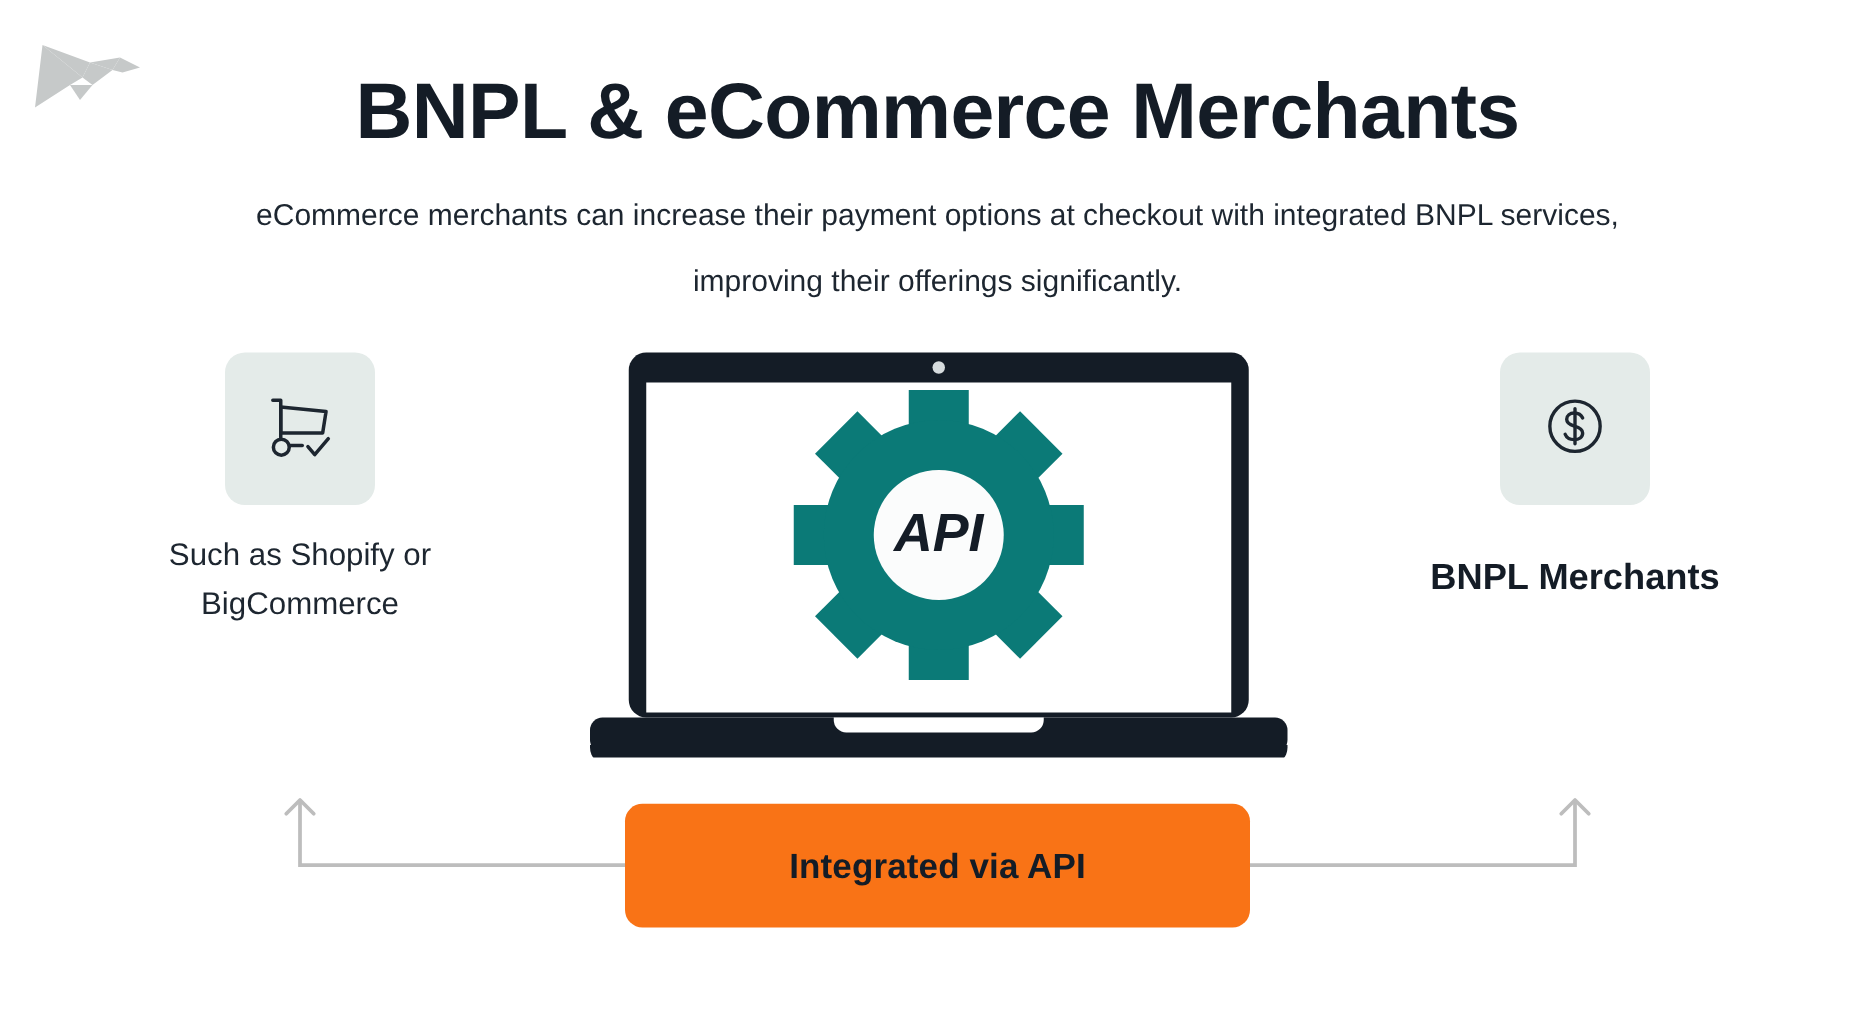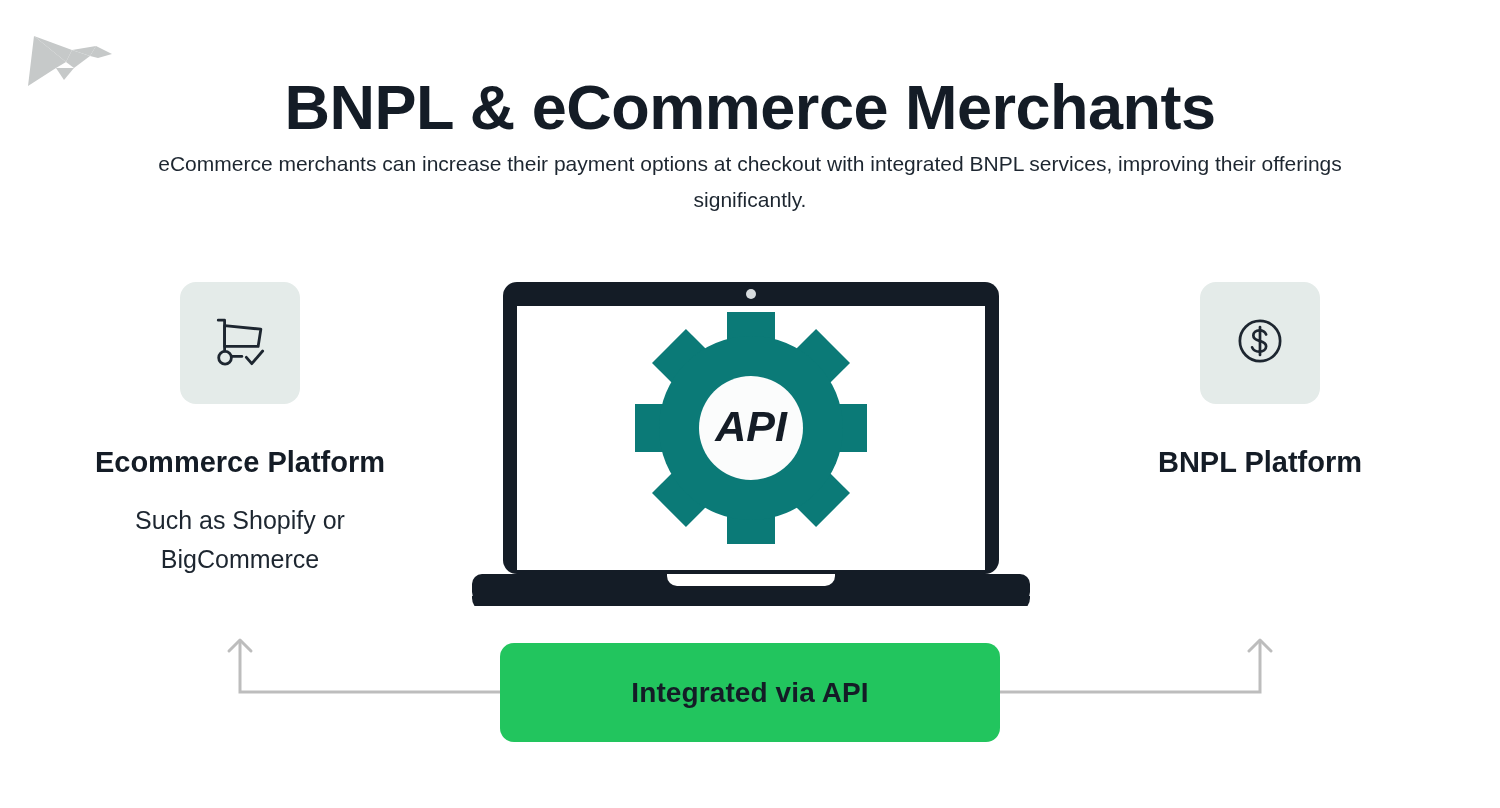--- a/index.html
+++ b/index.html
@@ -27,37 +27,37 @@
     left: 26px;
     top: 24px;
     width: 92px;
     height: 72px;
   }
 
   
   .page-title {
     position: absolute;
     left: 0;
-    top: 72px;
+    top: 54px;
     width: 1500px;
     text-align: center;
     font-size: 63px;
     line-height: 70px;
     font-weight: 800;
     letter-spacing: -0.5px;
     color: #141c26;
   }
   .page-subtitle {
     position: absolute;
     left: 150px;
     top: 146px;
     width: 1200px;
     text-align: center;
-    font-size: 21px;
-    line-height: 36px;
+    font-size: 24px;
+    line-height: 53px;
     font-weight: 400;
     color: #1d2630;
   }
 
   
   .column {
     position: absolute;
     width: 360px;
     text-align: center;
   }
@@ -107,21 +107,21 @@
     width: 1500px;
     height: 160px;
   }
   .pill {
     position: absolute;
     left: 500px;
     top: 643px;
     width: 500px;
     height: 99px;
     border-radius: 14px;
-    background: #22c55e;
+    background: #f97316;
     display: flex;
     align-items: center;
     justify-content: center;
   }
   .pill-label {
     font-size: 28px;
     font-weight: 700;
     color: #141c26;
     letter-spacing: 0.1px;
   }
@@ -154,35 +154,34 @@
           <g fill="none" stroke="#1d2630" stroke-width="3.1" stroke-linecap="round" stroke-linejoin="round">
             <path d="M8 9 h7 v33"></path>
             <path d="M15 15 L55 19 L52 38 L15 38 Z"></path>
             <circle cx="15.5" cy="50.5" r="7"></circle>
             <path d="M23 49 h11"></path>
             <path d="M39 50 l6 7 l12 -14"></path>
           </g>
         </svg>
       </span>
     </div>
-    <div class="col-title">Ecommerce Platform</div>
     <div class="col-desc">Such as Shopify or BigCommerce</div>
   </div>
 
   <div class="column right">
     <div class="icon-tile">
       <span>
         <svg viewBox="0 0 64 64" width="56" height="56" aria-hidden="true">
           <circle cx="32" cy="32" r="23" fill="none" stroke="#1d2630" stroke-width="3.1"></circle>
           <path d="M32 16 v32" fill="none" stroke="#1d2630" stroke-width="3.1" stroke-linecap="round"></path>
           <path d="M39 24.5 c-1.5 -3.4 -4.4 -4.6 -7.6 -4.6 c-4.1 0 -7 2.2 -7 5.8 c0 3.6 3 5.1 7 6.1 c4.2 1.1 7.6 2.4 7.6 6.3 c0 3.9 -3.3 6.1 -7.8 6.1 c-3.8 0 -6.9 -1.5 -8.2 -4.9" fill="none" stroke="#1d2630" stroke-width="3.1" stroke-linecap="round" stroke-linejoin="round"></path>
         </svg>
       </span>
     </div>
-    <div class="col-title">BNPL Platform</div>
+    <div class="col-title">BNPL Merchants</div>
   </div>
 
   <div class="laptop">
     <svg viewBox="0 0 562 328" width="562" height="328" aria-hidden="true">
 
       <rect x="33" y="4" width="496" height="292" rx="14" ry="14" fill="#141c26"></rect>
       <rect x="47" y="28" width="468" height="264" fill="#ffffff"></rect>
       <circle cx="281" cy="16" r="5" fill="#d7dcde"></circle>
 
       <path d="M12 296 h538 a10 10 0 0 1 10 10 v8 a10 10 0 0 1 -10 10 h-538 a10 10 0 0 1 -10 -10 v-8 a10 10 0 0 1 10 -10 z" fill="#141c26"></path>

